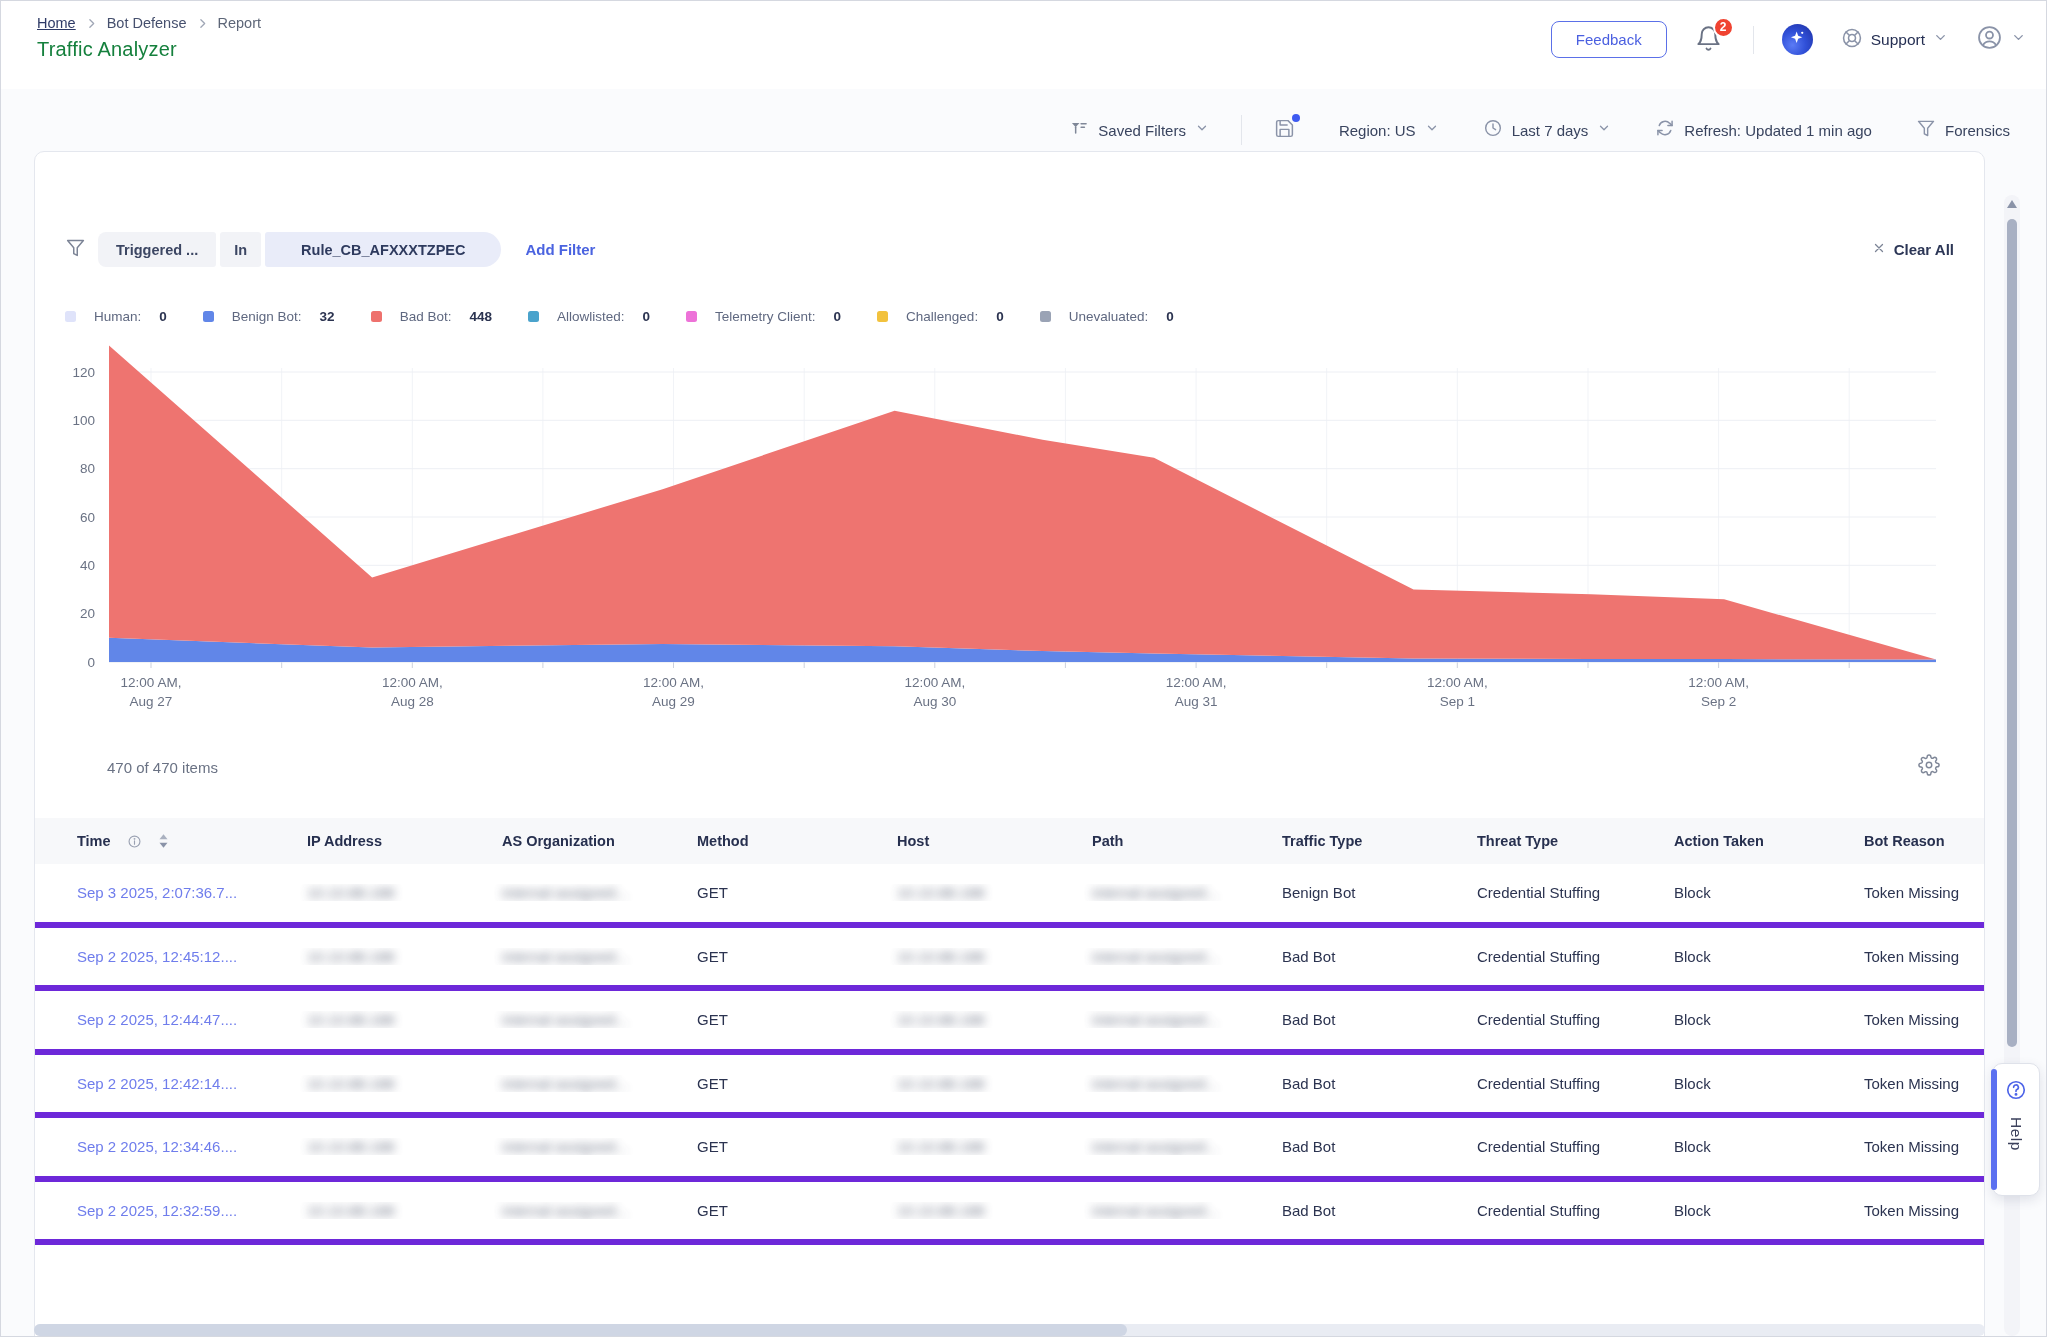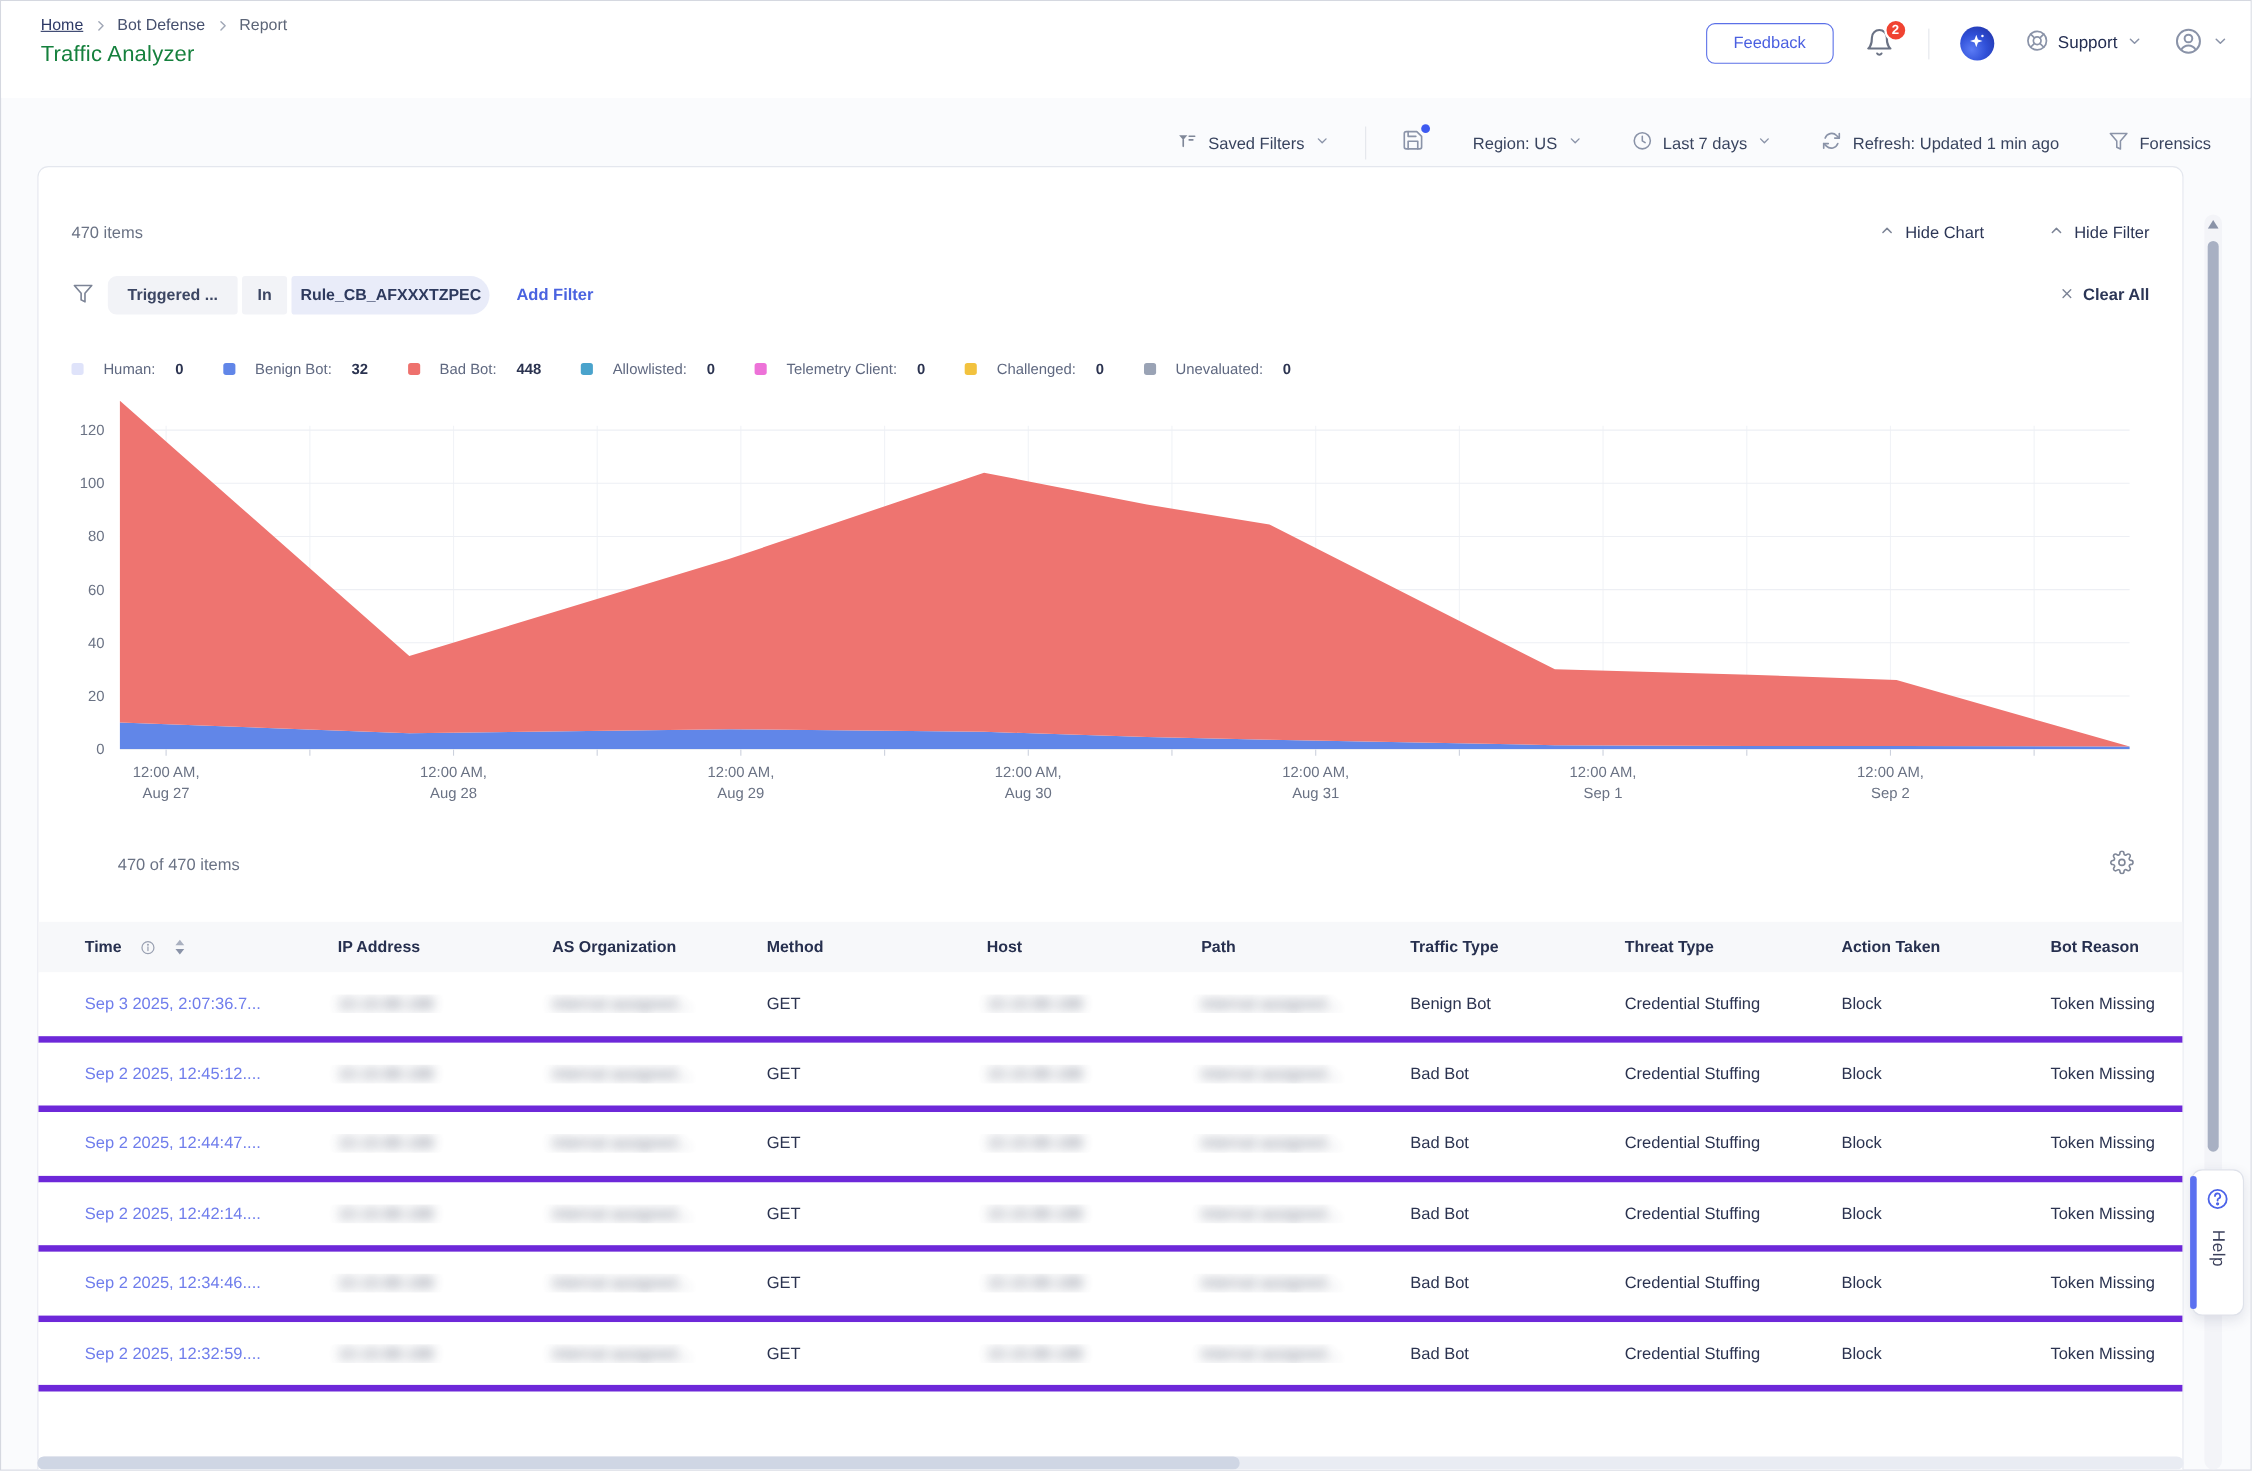--- a/index.html
+++ b/index.html
@@ -47,21 +47,21 @@
   .card-head-row { display:flex; justify-content:space-between; align-items:center; margin-top:0; }
   .items-count { font-size:15px; color:#6a7284; }
   .head-actions { display:flex; align-items:center; gap:58px; }
   .head-action { display:flex; align-items:center; gap:9px; cursor:pointer; font-size:15px; color:#2c3656; }
 
   .filter-row { display:flex; align-items:center; margin-top:30px;font-weight:bold; }
   .chip { height:35px; display:flex; align-items:center; font-size:14.5px; color:#3c4663;
           background:#f2f3f7; padding:0 18px; margin-right:4px; cursor:pointer; }
   .chip-field { border-radius:8px 3px 3px 8px; margin-left:12px; }
   .chip-op { border-radius:3px; padding:0 14px;text-align:right; }
-  .chip-value { background:#e9ecf9; color:#2e3a5e; border-radius:3px 18px 18px 3px; padding:0 8px; }
+  .chip-value { background:#e9ecf9; color:#2e3a5e; border-radius:3px 18px 18px 3px; padding:0 36px; }
   .add-filter { font-size:15px; color:#4a63e0; margin-left:20px; cursor:pointer; }
   .clear-all { margin-left:auto; display:flex; align-items:center; gap:8px; font-size:15px;
                color:#2c3656; cursor:pointer; }
 
   .viz-row { display:flex; align-items:center; margin-top:30px; }
   .viz-title { font-size:18px; font-weight:bold; color:#222c50; text-decoration:underline; cursor:pointer; }
   .viz-info { margin-left:11px; display:flex; }
   .mode-toggle { display:flex; margin-left:38px; }
   .mode-btn { padding:10px 23px; font-size:15px; border:1px solid #d8dce5; background:#fff;
               color:#5d6679; cursor:pointer; font-family:inherit; }
@@ -266,41 +266,20 @@
         <svg width="20" height="20" viewBox="0 0 24 24" fill="none" stroke="#8a93a8" stroke-width="1.7" stroke-linejoin="round">
             <path d="M21 4H3l7 8.2V19l4 2v-8.8z"></path>
           </svg>
       </span>
       <span class="tool-label">Forensics</span>
     </div>
   </div>
 
   <section class="card">
 
-    <div class="card-head-row">
-      <span class="items-count">470 items</span>
-      <div class="head-actions">
-        <div class="head-action">
-          <span>
-            <svg width="15" height="15" viewBox="0 0 24 24" fill="none" stroke="#7c8496" stroke-width="2.2" stroke-linecap="round" stroke-linejoin="round">
-                <path d="M6 15l6-6 6 6"></path>
-              </svg>
-          </span>
-          <span>Hide Chart</span>
-        </div>
-        <div class="head-action">
-          <span>
-            <svg width="15" height="15" viewBox="0 0 24 24" fill="none" stroke="#7c8496" stroke-width="2.2" stroke-linecap="round" stroke-linejoin="round">
-                <path d="M6 15l6-6 6 6"></path>
-              </svg>
-          </span>
-          <span>Hide Filter</span>
-        </div>
-      </div>
-    </div>
 
     <div class="filter-row">
       <span>
         <svg width="21" height="21" viewBox="0 0 24 24" fill="none" stroke="#7c8496" stroke-width="1.7" stroke-linejoin="round">
             <path d="M21 4H3l7 8.2V19l4 2v-8.8z"></path>
           </svg>
       </span>
       <span class="chip chip-field">Triggered ...</span>
       <span class="chip chip-op">In</span>
       <span class="chip chip-value">Rule_CB_AFXXXTZPEC</span>

